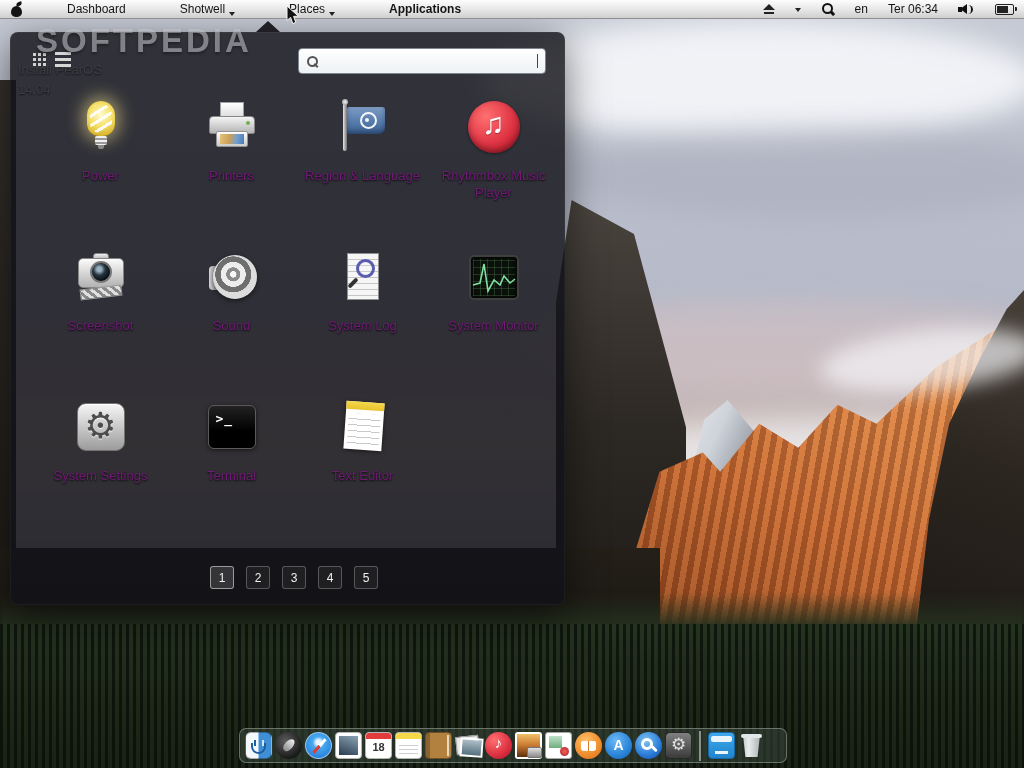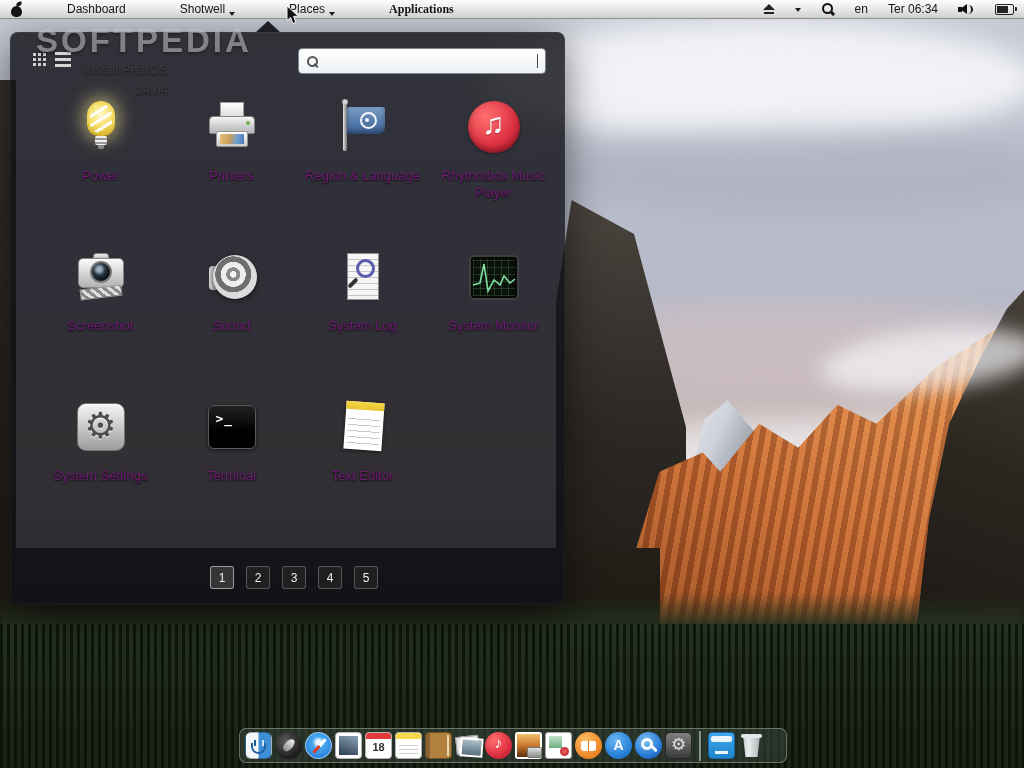--- a/index.html
+++ b/index.html
@@ -41,21 +41,21 @@
     background:
       repeating-linear-gradient(90deg,rgba(12,18,10,.85) 0 3px,rgba(40,54,34,.5) 3px 7px),
       linear-gradient(180deg,#223020 0%,#121a0f 55%,#0a0f08 100%);}
 
   
   .menubar{position:absolute;left:0;top:0;width:1024px;height:19px;z-index:50;
     background:linear-gradient(#fdfdfd,#e6e6e6 55%,#cfcfcf);
     border-bottom:1px solid #8f8f8f;display:flex;align-items:center;
     font-size:12px;color:#151515;padding:0 10px;box-sizing:border-box;}
   .mitem{margin-right:24px;display:flex;align-items:flex-end;gap:4px;cursor:default;white-space:nowrap;margin-left:30px;}
-  .mitem.active{font-weight:bold;font-family:Liberation Serif, serif;}
+  .mitem.active{font-weight:bold;}
   .pear{width:13px;height:15px;position:relative;margin-right:14px;}
   .pear::before{content:"";position:absolute;left:1px;top:4px;width:11px;height:11px;background:#141414;
     border-radius:50% 50% 48% 48%/58% 58% 42% 42%;}
   .pear::after{content:"";position:absolute;left:6px;top:0;width:6px;height:4px;background:#141414;
     border-radius:80% 0 80% 0;transform:rotate(-18deg);}
   .caret{width:0;height:0;border-left:3.5px solid transparent;border-right:3.5px solid transparent;
     border-top:4px solid #222;margin-top:1px;}
   .mright{margin-left:auto;display:flex;align-items:center;gap:20px;}
   .mi-eject{width:12px;height:11px;position:relative;}
   .mi-eject::before{content:"";position:absolute;left:0;top:0;width:0;height:0;
@@ -73,21 +73,21 @@
   .mi-vol .wave{position:absolute;right:2px;top:2px;width:8px;height:9px;
     border-right:2px solid #111;border-radius:50%;}
   .mi-batt{width:17px;height:9px;border:1.5px solid #222;border-radius:2px;position:relative;margin-top:1px;}
   .mi-batt::before{content:"";position:absolute;left:1px;top:1px;bottom:1px;width:11px;background:#222;}
   .mi-batt::after{content:"";position:absolute;right:-4px;top:1.5px;width:2px;height:4px;background:#222;
     border-radius:0 1px 1px 0;}
 
   
   .watermark{position:absolute;left:36px;top:22px;z-index:26;font-size:33px;font-weight:bold;
     letter-spacing:3px;color:rgba(208,208,214,.55);text-shadow:0 2px 3px rgba(0,0,0,.35);}
-  .install{position:absolute;left:18px;top:60px;width:150px;z-index:15;text-align:right;
+  .install{position:absolute;left:18px;top:60px;width:150px;z-index:15;text-align:left;
     color:rgba(255,255,255,.92);font-size:13px;line-height:1.55;text-shadow:0 1px 2px #000;}
 
   
   .panel{position:absolute;left:10px;top:32px;width:555px;height:573px;z-index:20;
     background:rgba(17,17,23,.82);border-radius:8px;
     box-shadow:0 12px 40px rgba(0,0,0,.55), inset 0 0 0 1px rgba(255,255,255,.04);}
   .notch{position:absolute;left:256px;top:21px;z-index:21;width:0;height:0;
     border-left:12px solid transparent;border-right:12px solid transparent;
     border-bottom:11px solid rgba(24,24,30,.96);}
   .toggles{position:absolute;left:22px;top:20px;display:flex;gap:8px;align-items:center;}

